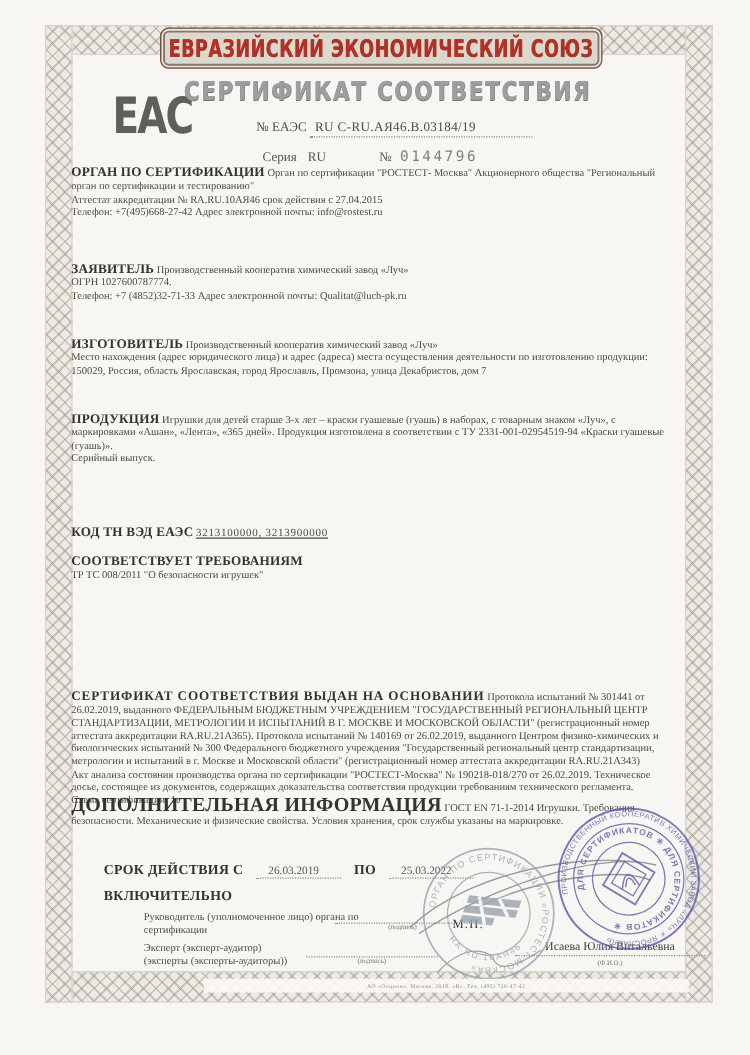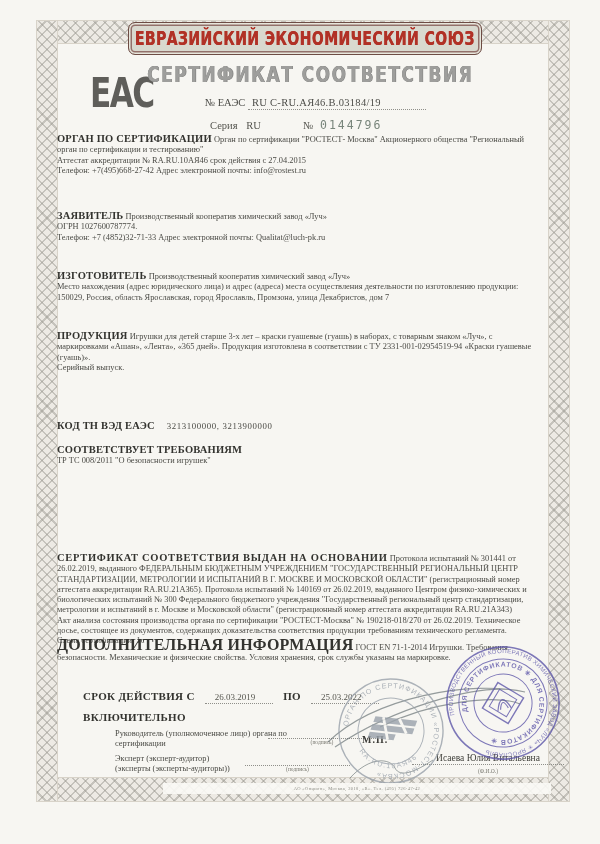--- a/index.html
+++ b/index.html
@@ -38,35 +38,35 @@
   .series-line{position:absolute;left:210px;top:118px;font-size:10.5px;color:#55554f;}
   .series-line .region{margin-left:6px;}
   .series-line .nm{margin-left:40px;}
   .series-line .digits{font-family:"DejaVu Sans Mono", monospace;font-size:11.5px;
     letter-spacing:2px;color:#78857b;margin-left:4px;}
 
   .sec{position:absolute;left:57px;width:486px;font-size:8.4px;line-height:10.3px;color:#4a4a45;}
   .lbl{font-weight:bold;font-size:10.5px;letter-spacing:.2px;color:#33332f;}
   .lbl-sp{letter-spacing:.7px;}
   .lbl-xl{font-size:16px;}
-  .kod-val{font-size:8.8px;letter-spacing:.6px;margin-left:10px;}
+  .kod-val{font-size:8.8px;letter-spacing:.6px;margin-left:0;text-decoration:underline;}
 
   .validity{position:absolute;left:83px;top:686px;width:420px;color:#33332f;}
   .validity .vlbl{font-weight:bold;font-size:11px;letter-spacing:.3px;}
   .validity .date{font-size:9px;color:#56564f;border-bottom:1px dotted #8f8f8a;
     padding:0 18px 1px 10px;margin:0 6px;}
   .validity .incl{display:block;margin-top:7px;}
 
   .role{position:absolute;left:115px;width:185px;font-size:8.4px;line-height:10px;color:#4a4a45;}
   .sign-slot{position:absolute;font-size:5.5px;color:#77776f;text-align:center;}
   .sign-slot .dline{display:block;height:12px;border-bottom:1px dotted #8f8f8a;}
   .name-slot{position:absolute;text-align:center;font-size:9.5px;color:#3f3f3a;}
   .name-slot .nm-line{display:block;border-bottom:1px dotted #8f8f8a;padding-bottom:1px;white-space:nowrap;}
   .name-slot .cap{font-size:5.5px;color:#77776f;}
-  .mp{position:absolute;left:362px;top:734px;font-weight:bold;font-size:10px;color:#3c3c38;letter-spacing:1px;text-align:right;}
+  .mp{position:absolute;left:362px;top:734px;font-weight:normal;font-size:10px;color:#3c3c38;letter-spacing:1px;text-align:right;}
 
   .stamp{position:absolute;pointer-events:none;}
   .stamp-rostest{left:336px;top:676px;opacity:.8;transform:rotate(6deg);}
   .stamp-rostest text{fill:#9aa2ab;}
   .stamp-rostest .ln{stroke:#9aa2ab;fill:none;}
   .stamp-rostest .blk{fill:#9aa2ab;}
   .stamp-luch{left:443px;top:643px;opacity:.78;transform:rotate(-14deg);}
   .stamp-luch text{fill:#5c55a8;}
   .stamp-luch .ln{stroke:#5c55a8;fill:none;}
 

